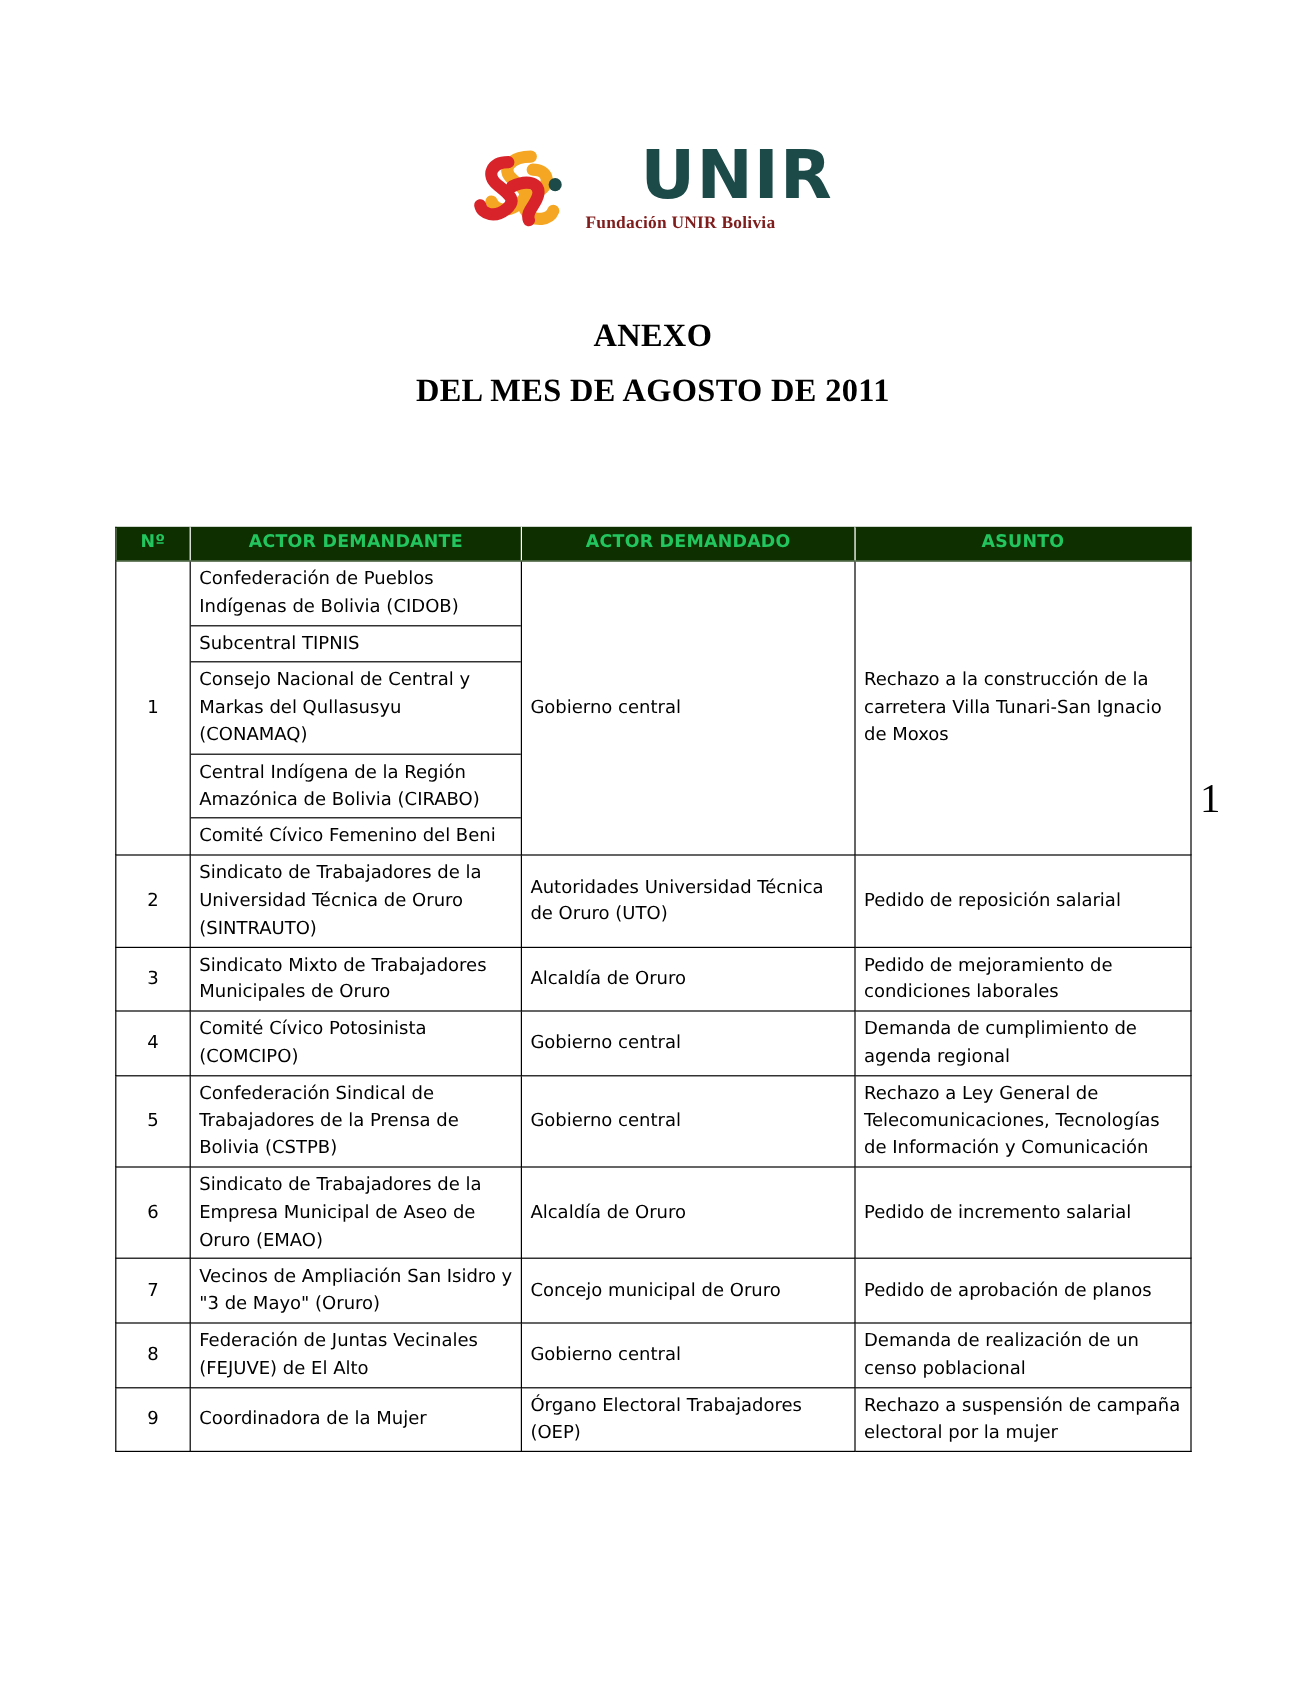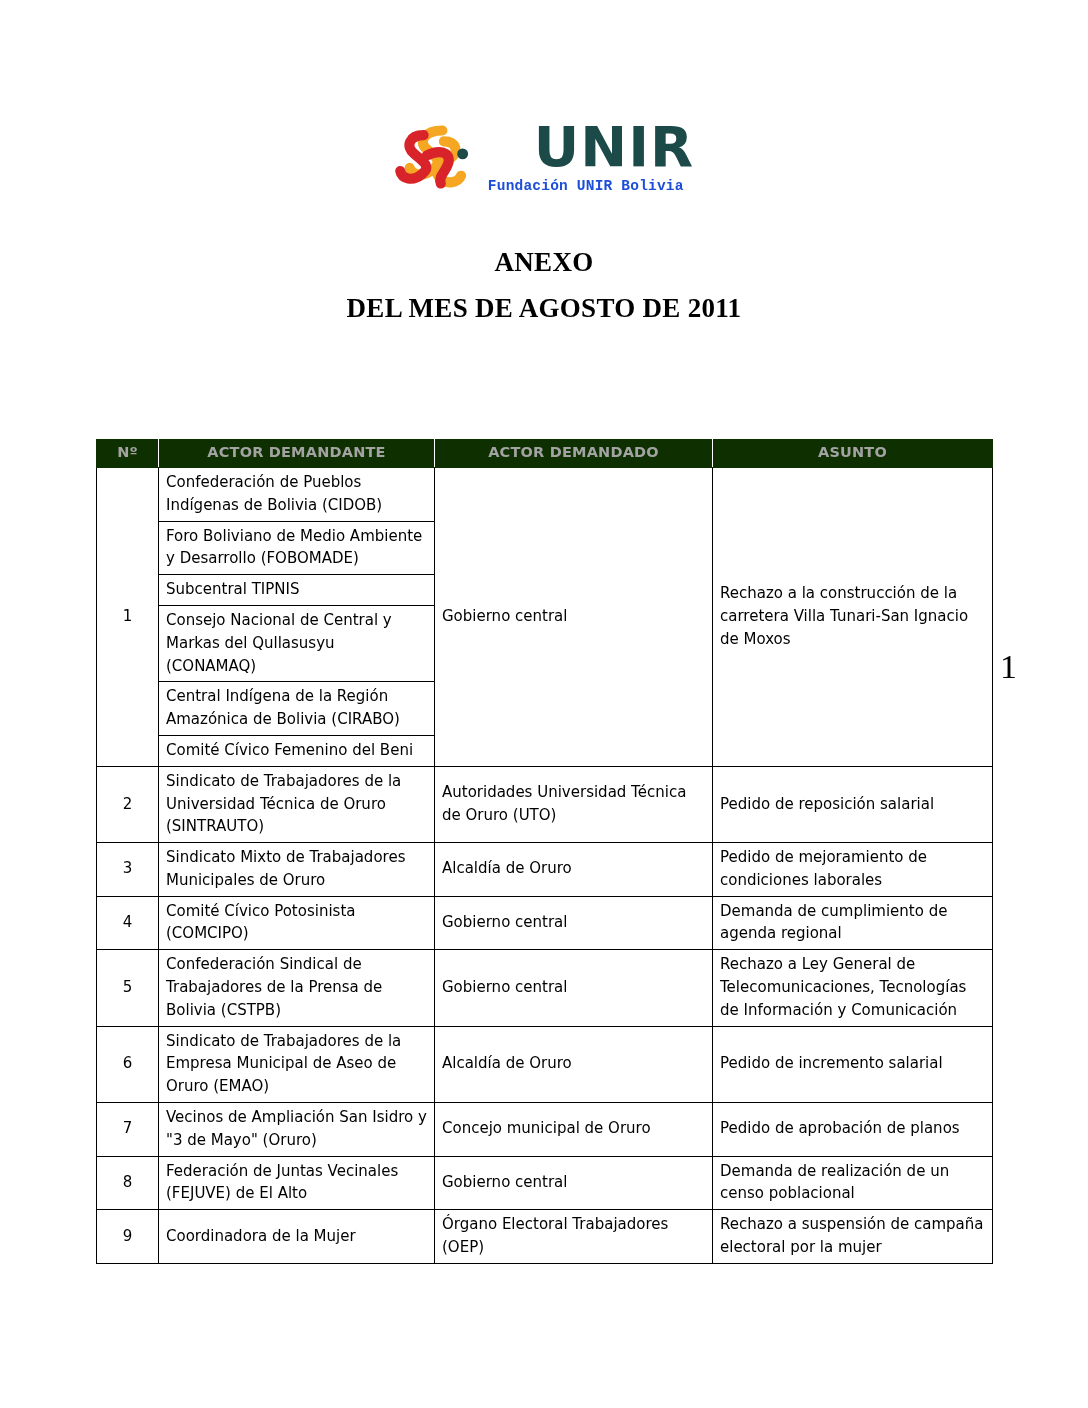--- a/index.html
+++ b/index.html
@@ -46,34 +46,34 @@
   .logo-word {
     font-family: "DejaVu Sans", sans-serif;
     font-size: 56px;
     font-weight: bold;
     letter-spacing: 1px;
     color: #1b4a48;
     line-height: 0.98;
     margin-left: 48px;
   }
   .logo-sub {
-    font-family: Liberation Mono, monospace;
+    font-family: Liberation Serif, serif;
     font-size: 14.5px;
     font-weight: bold;
-    color: #1d4ed8;
+    color: #7f1d1d;
     letter-spacing: 0.2px;
     margin-top: 4px;
     margin-left: 2px;
   }
 
   
   .titles {
     position: absolute;
     left: 0;
-    top: 239px;
+    top: 256px;
     width: 1088px;
     text-align: center;
     font-family: "Liberation Serif", serif;
     font-weight: bold;
     color: #000;
   }
   .title-line {
     font-size: 27px;
     letter-spacing: 0.3px;
     line-height: 1.72;
@@ -104,21 +104,21 @@
     table-layout: fixed;
     font-family: "DejaVu Sans", sans-serif;
   }
   table.conflicts col.c-num   { width: 62px; }
   table.conflicts col.c-dem   { width: 276px; }
   table.conflicts col.c-dado  { width: 278px; }
   table.conflicts col.c-asu   { width: 280px; }
 
   thead th {
     background: #0e3000;
-    color: #a3a3a3;
+    color: #22c55e;
     font-family: "DejaVu Sans", sans-serif;
     font-size: 14.5px;
     font-weight: bold;
     letter-spacing: 0.2px;
     text-align: center;
     padding: 5px 4px 6px 4px;
     border: 1px solid #0e3000;
     border-right: 1px solid #ffffff;
     line-height: 1.1;
   }
@@ -208,23 +208,20 @@
     <tbody id="table-body">
         <tr>
           <td class="num">1</td>
           <td class="nopad">
             <table class="sub">
               <tbody>
                 <tr>
                   <td>Confederación de Pueblos Indígenas de Bolivia (CIDOB)</td>
                 </tr>
                 <tr>
-                  <td>Foro Boliviano de Medio Ambiente y Desarrollo (FOBOMADE)</td>
-                </tr>
-                <tr>
                   <td>Subcentral TIPNIS</td>
                 </tr>
                 <tr>
                   <td>Consejo Nacional de Central y Markas del Qullasusyu (CONAMAQ)</td>
                 </tr>
                 <tr>
                   <td>Central Indígena de la Región Amazónica de Bolivia (CIRABO)</td>
                 </tr>
                 <tr>
                   <td>Comité Cívico Femenino del Beni</td>

